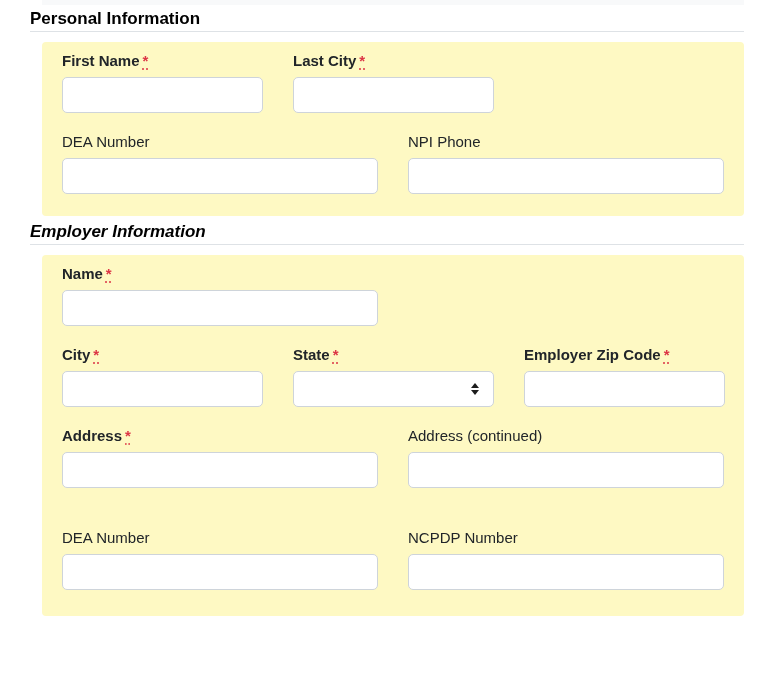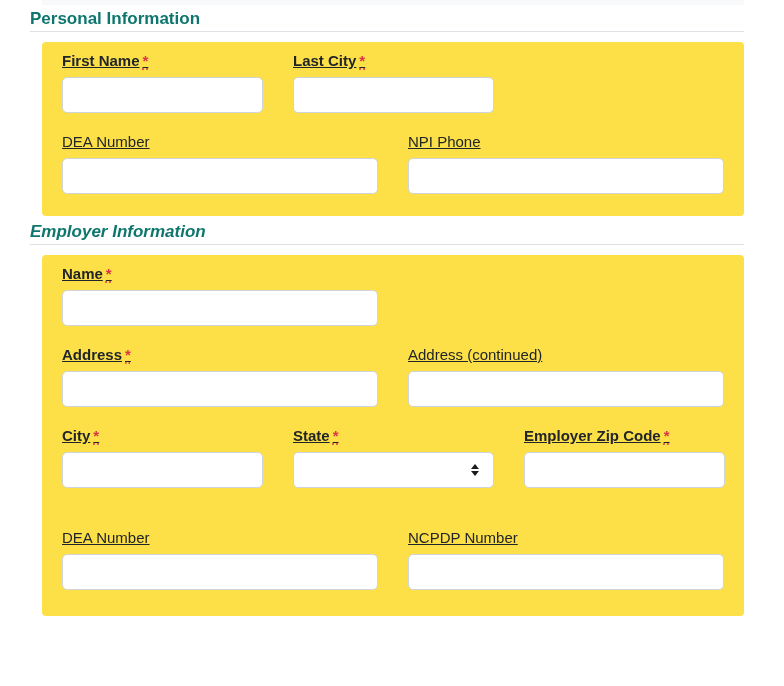--- a/index.html
+++ b/index.html
@@ -9,31 +9,30 @@
     background: #ffffff;
     font-family: "Liberation Sans", sans-serif;
     color: #212529;
   }
   .content { margin-left: 30px; width: 714px; }
 
   
   .prev-edge { height: 5px; background: #f8f9fa; margin-left: 12px; }
 
   .section-title {
-    font-size: 17px; font-weight: 700; color: #0f766e;
+    font-size: 17px; font-weight: 700; color: #000000;
     margin: 5px 0 0; line-height: 18px;
   }
   .section.second .section-title { margin-top: 7px; font-style: italic; }
   hr.divider { border: 0; border-top: 1px solid #dee2e6; margin: 3px 0 0; }
 
   .panel {
     margin-left: 12px; margin-top: 10px;
-    background: #fde047; border-radius: 4px;
+    background: #fef9c3; border-radius: 4px;
     padding: 11px 20px 22px 20px;
-    text-decoration: underline;
   }
   .panel.employer { padding-bottom: 26px; }
 
   .frow { display: flex; gap: 30px; }
   .frow + .frow { margin-top: 21px; }
   .col-third { flex: 0 0 201px; max-width: 201px; }
   .col-half  { flex: 0 0 316px; max-width: 316px; }
 
   .lbl {
     display: block; font-size: 15px; line-height: 15px;
@@ -111,47 +110,47 @@
     <div class="panel employer">
 
       <div class="frow">
         <div class="col-half">
           <label class="lbl bold"><span>Name</span><span class="req">*</span></label>
           <input class="inp" type="text" value="" style="">
         </div>
       </div>
 
       <div class="frow">
-        <div class="col-half">
-          <label class="lbl bold"><span>Address</span><span class="req">*</span></label>
-          <input class="inp" type="text" value="" style="">
-        </div>
-        <div class="col-half">
-          <label class="lbl"><span>Address (continued)</span></label>
-          <input class="inp" type="text" value="" style="">
-        </div>
-      </div>
-
-      <div class="frow">
         <div class="col-third">
           <label class="lbl bold"><span>City</span><span class="req">*</span></label>
           <input class="inp" type="text" value="" style="">
         </div>
         <div class="col-third">
           <label class="lbl bold"><span>State</span><span class="req">*</span></label>
           <div class="select-wrap">
             <select class="inp" aria-label="State"></select>
             <span class="arrows">
               <span class="tri up"></span>
               <span class="tri down"></span>
             </span>
           </div>
         </div>
         <div class="col-third">
           <label class="lbl bold"><span>Employer Zip Code</span><span class="req">*</span></label>
+          <input class="inp" type="text" value="" style="">
+        </div>
+      </div>
+
+      <div class="frow">
+        <div class="col-half">
+          <label class="lbl bold"><span>Address</span><span class="req">*</span></label>
+          <input class="inp" type="text" value="" style="">
+        </div>
+        <div class="col-half">
+          <label class="lbl"><span>Address (continued)</span></label>
           <input class="inp" type="text" value="" style="">
         </div>
       </div>
 
       <div class="frow">
       </div>
 
       <div class="frow">
         <div class="col-half">
           <label class="lbl"><span>DEA Number</span></label>

